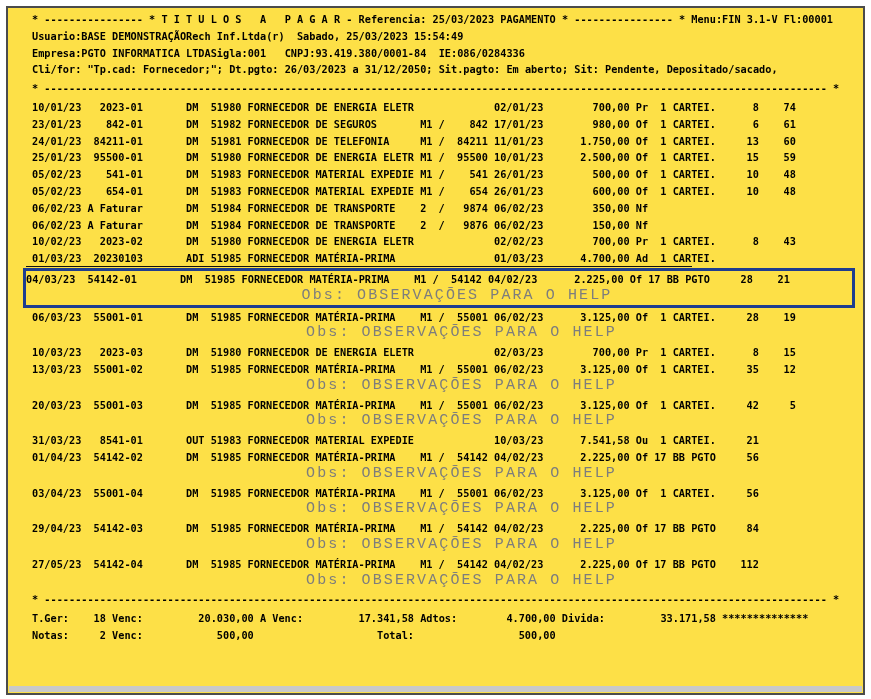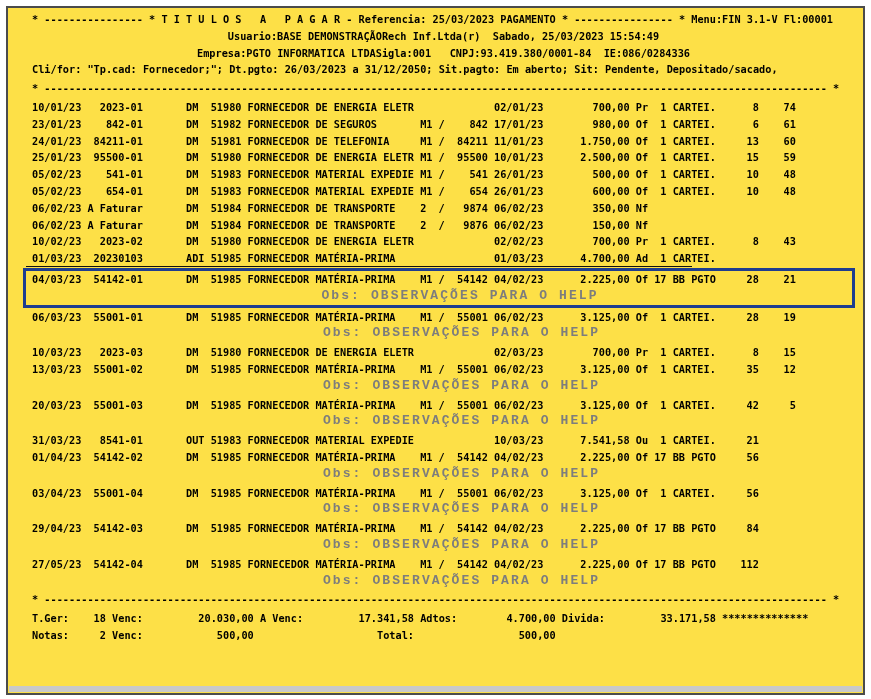--- a/index.html
+++ b/index.html
@@ -3,35 +3,35 @@
 <meta charset="utf-8">
 <style>
   html,body{margin:0;padding:0;}
   body{width:871px;height:699px;background:#ffffff;overflow:hidden;position:relative;
        font-family:"DejaVu Sans Mono",monospace;}
   .frame{position:absolute;left:6px;top:6px;right:6px;bottom:4px;border:2px solid #4b4b4b;
          background:#fde047;padding:3px 8px 0 24px;overflow:hidden;
          font-weight:bold;font-size:10.24px;color:#000;}
   .bottom-strip{position:absolute;left:9px;right:9px;bottom:7px;height:6px;background:#c9c9c9;z-index:3;}
   .ln{white-space:pre;height:16.8px;line-height:16.8px;}
-  .flexline{display:flex;justify-content:center;}
+  .flexline{display:flex;justify-content:flex-start;}
   .flexline span{white-space:pre;}
   .sep{margin:2px 0;}
   .colhead{margin-top:3px;}
   .c{display:inline-block;white-space:pre;overflow:hidden;height:16.8px;line-height:16.8px;vertical-align:top;}
   .r{text-align:right;}
   .w1{width:1ch}.w2{width:2ch}.w4{width:4ch}.w5{width:5ch}.w6{width:6ch}.w7{width:7ch}
   .w8{width:8ch}.w10{width:10ch}.w14{width:14ch}.w16{width:16ch}.w18{width:18ch}.w28{width:28ch}
   .row-line{white-space:pre;height:16.8px;line-height:16.8px;position:relative;}
-  .obs-line{height:16.8px;line-height:16.8px;margin-bottom:2px;color:#7d7d7d;font-weight:bold;
-            font-family:"Liberation Mono",monospace;font-size:13px;letter-spacing:2.1px;
+  .obs-line{height:16.8px;line-height:16.8px;margin-bottom:2px;color:#7d7d7d;font-weight:normal;
+            font-family:"Liberation Mono",monospace;font-size:15px;letter-spacing:2.1px;
             text-align:center;white-space:pre;padding-left:36px;}
   .row-item.underlined .row-line::after{content:"";position:absolute;left:-6px;bottom:0;width:666px;
             border-bottom:1px solid #101010;}
-  .row-item.selected{border:3px solid #1e3d8f;margin:1px 0 1px -9px;padding-left:6px;}
+  .row-item.selected{border:3px solid #1e3d8f;margin:1px 0 1px -9px;}
   .row-item.selected .obs-line{margin-bottom:0;}
 </style>
 </head>
 <body>
 
 <div class="frame">
 
   <div class="ln">* ---------------- * T I T U L O S   A   P A G A R - Referencia: 25/03/2023 PAGAMENTO * ---------------- * Menu:FIN 3.1-V Fl:00001</div>
 
   <div class="ln flexline"><span>Usuario:BASE DEMONSTRAÇÃO</span><span>Rech Inf.Ltda(r)  Sabado, 25/03/2023 15:54:49</span></div>

